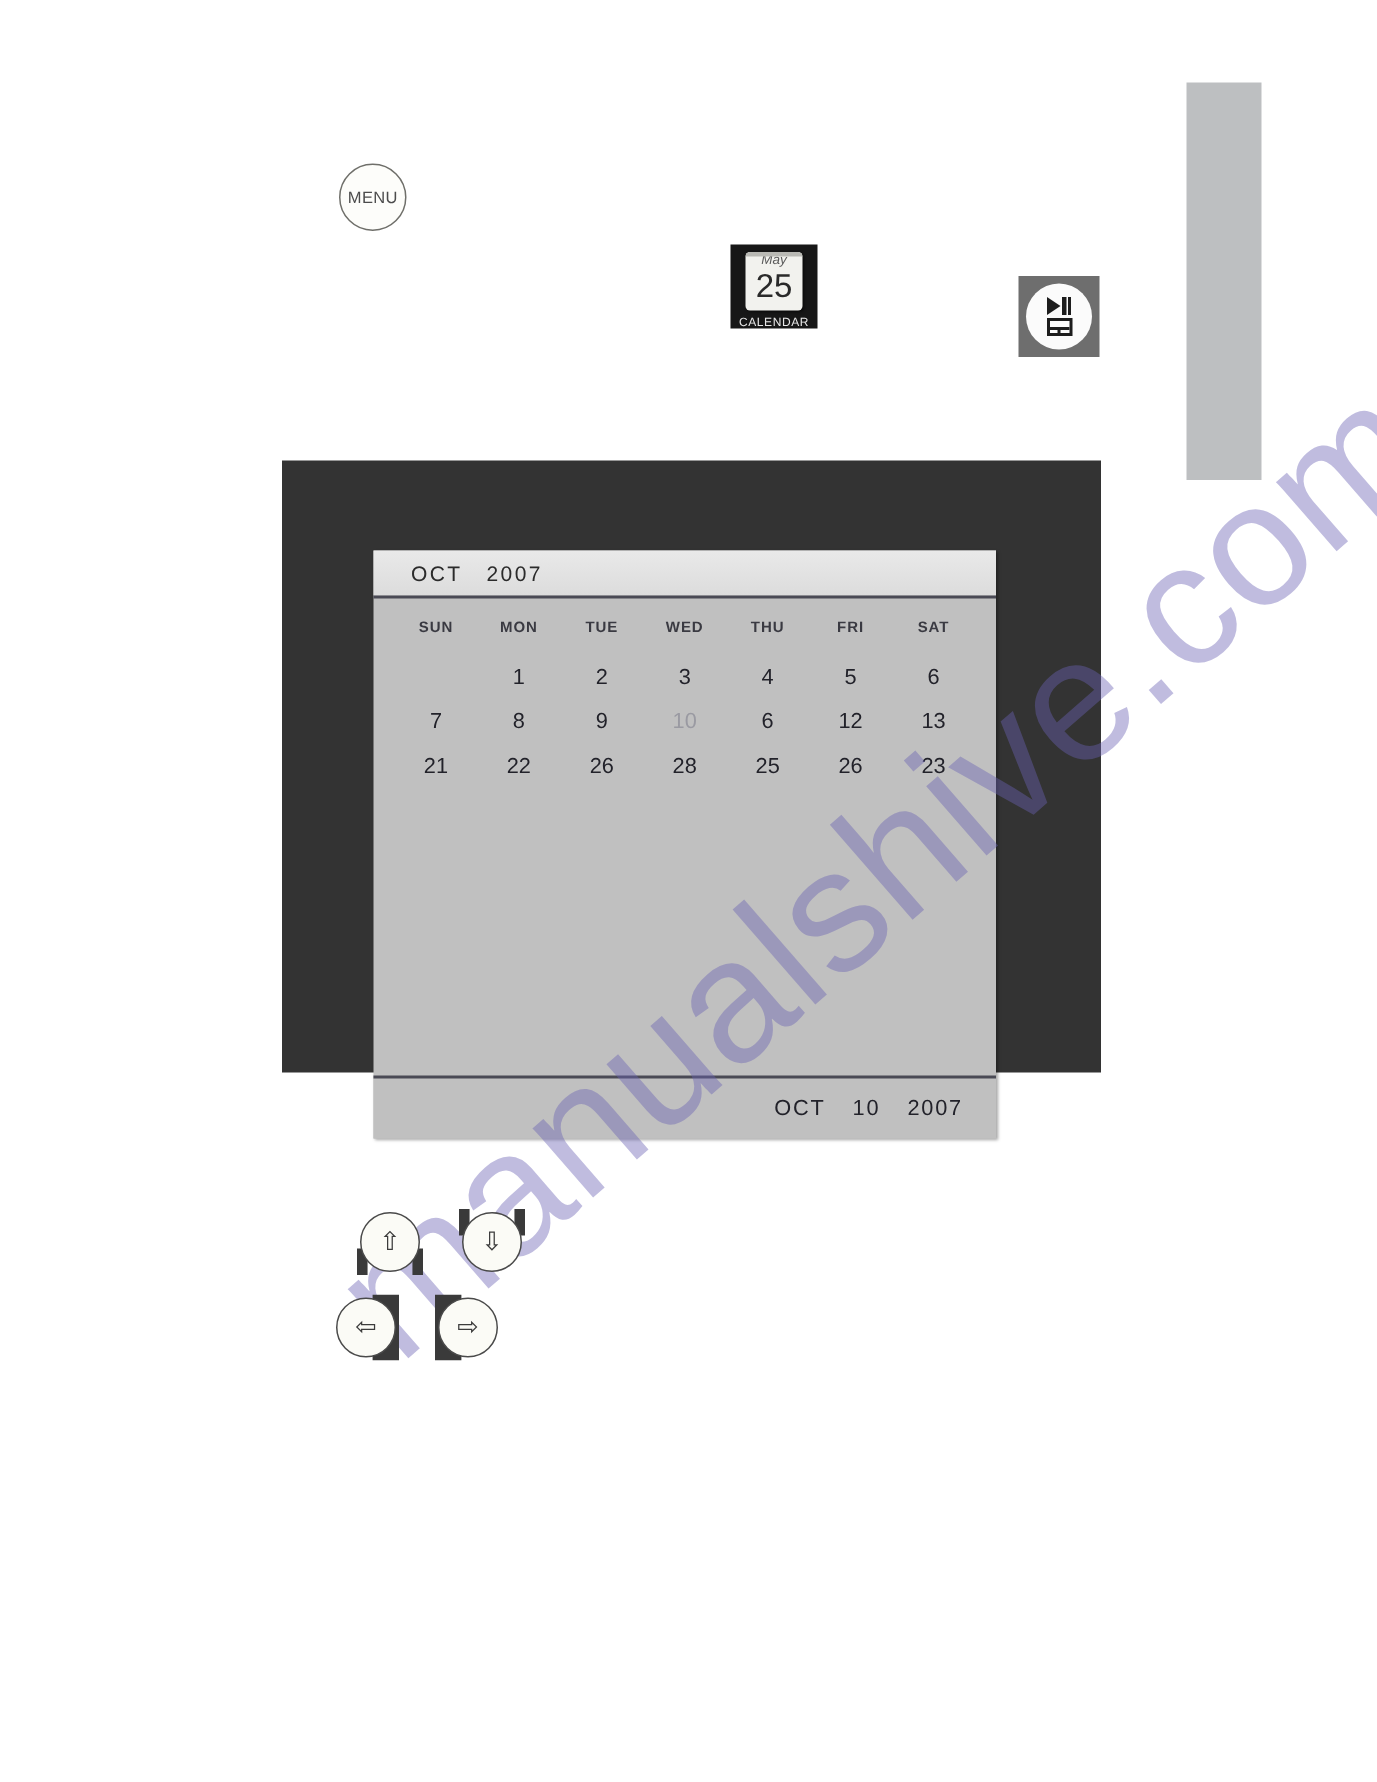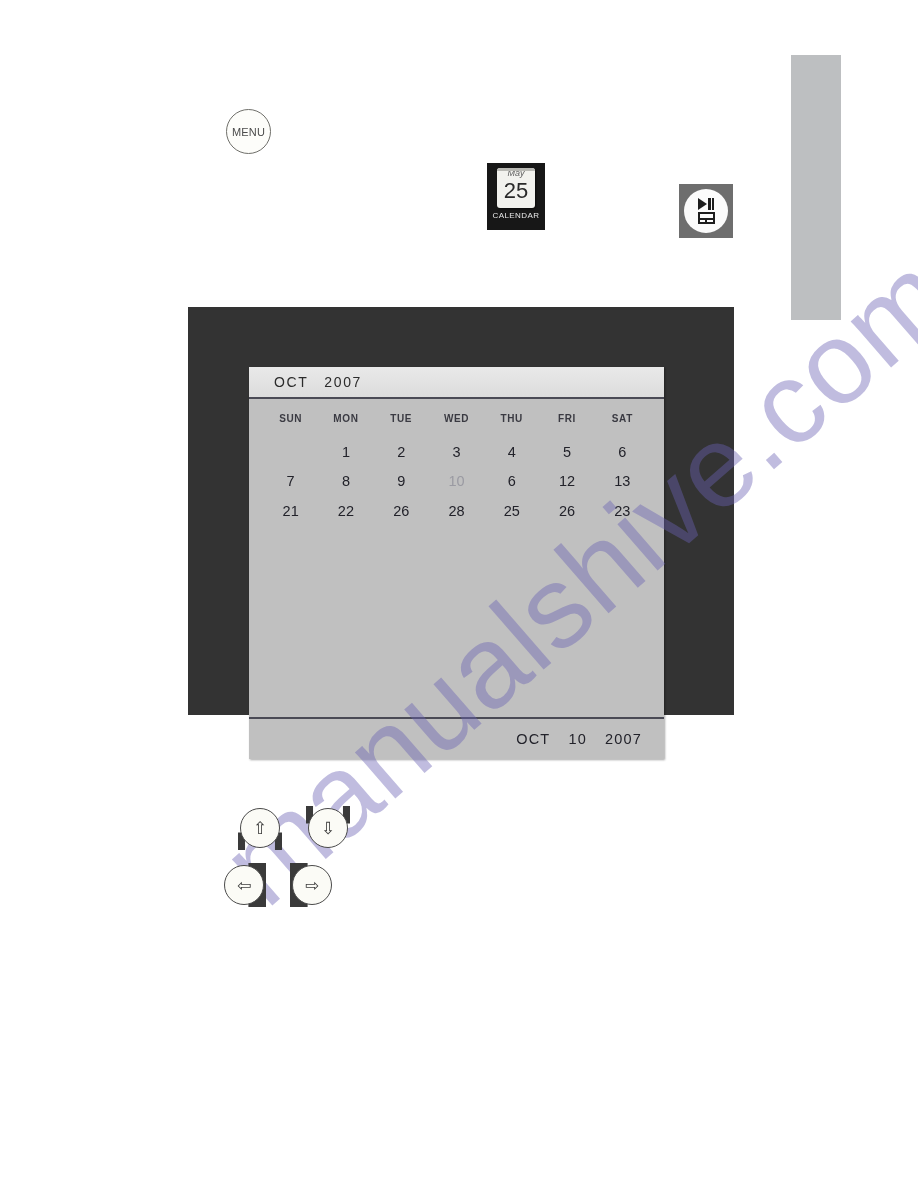--- a/index.html
+++ b/index.html
@@ -76,21 +76,21 @@
     color: #4c4c4c;
     font-family: "Liberation Sans", sans-serif;
   }
 
   
   #calendar-icon {
     position: absolute;
     left: 487px;
     top: 163px;
     width: 58px;
-    height: 67px;
+    height: 56px;
     background: #171717;
     z-index: 6;
     display: flex;
     flex-direction: column;
     align-items: center;
     justify-content: flex-start;
     padding-top: 5px;
     box-sizing: border-box;
   }
   .cal-glyph {

